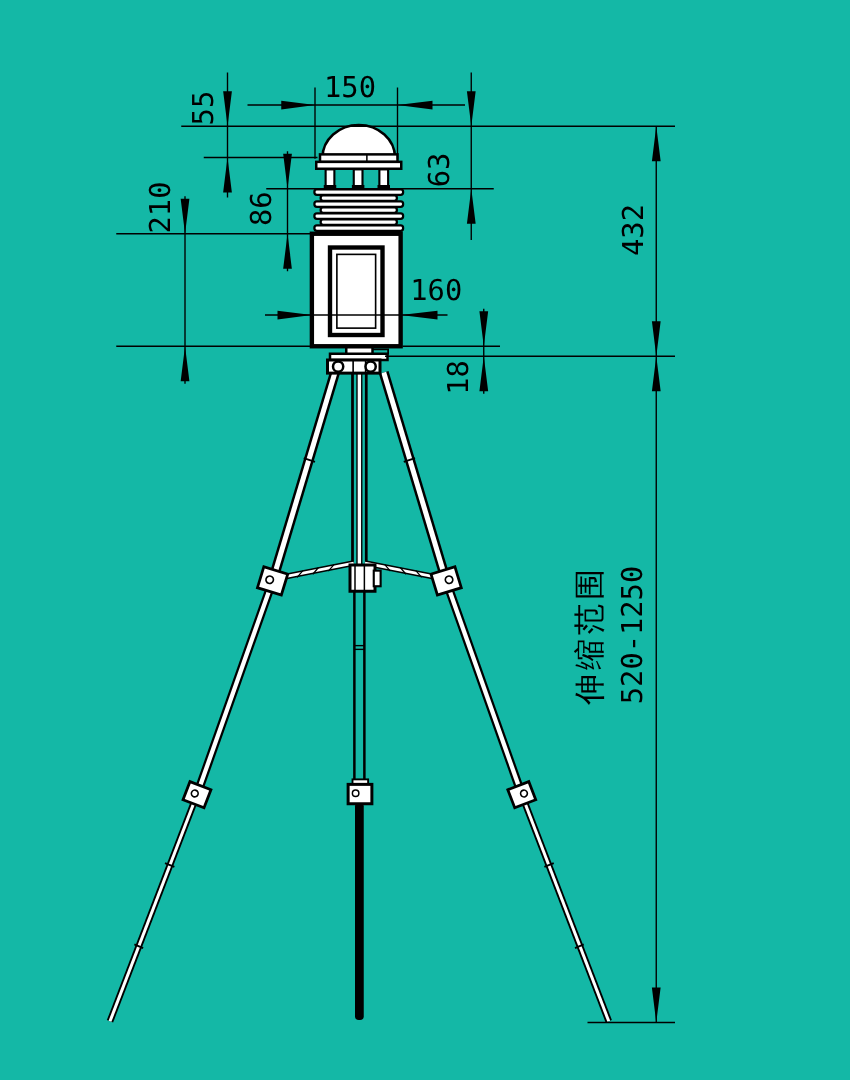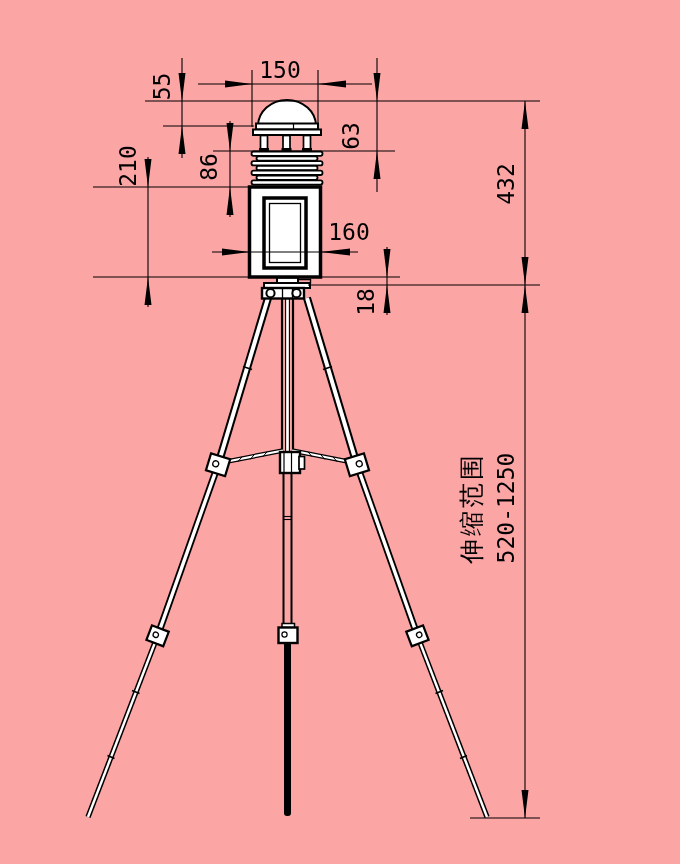--- a/index.html
+++ b/index.html
@@ -1,16 +1,16 @@
 <!DOCTYPE html>
 <html><head>
 <meta charset="utf-8">
 <style>
   html,body{margin:0;padding:0;background:#ffffff;}
-  .canvas{position:relative;width:680px;height:864px;background:#fca5a5;overflow:hidden;}
+  .canvas{position:relative;width:680px;height:864px;background:#14b8a6;overflow:hidden;}
   svg{position:absolute;left:0;top:0;}
   svg text{font-family:"DejaVu Sans Mono","DejaVu Sans",monospace;fill:#000;}
   .dim-label{font-size:23px;}
   .cjk-label{font-family:"DejaVu Sans",sans-serif;font-size:25px;letter-spacing:3px;}
 </style>
 </head>
 <body>
 
 <div class="canvas">
 <svg width="680" height="864" viewBox="0 0 680 864">

